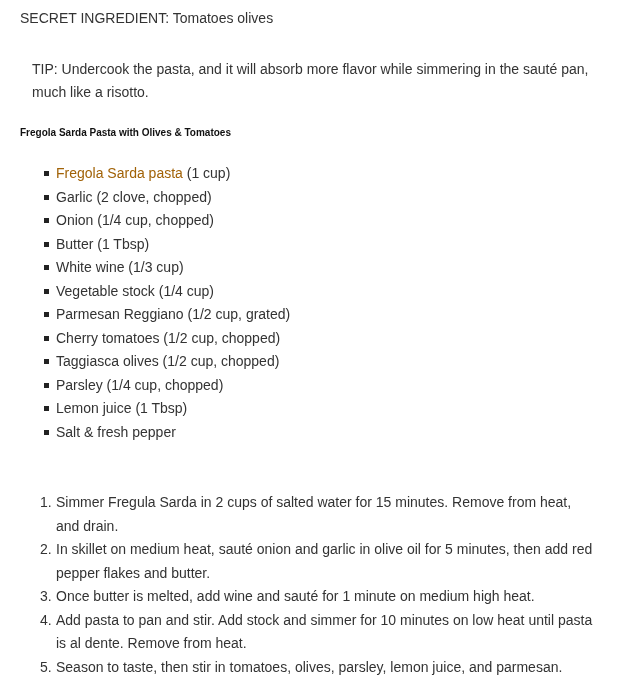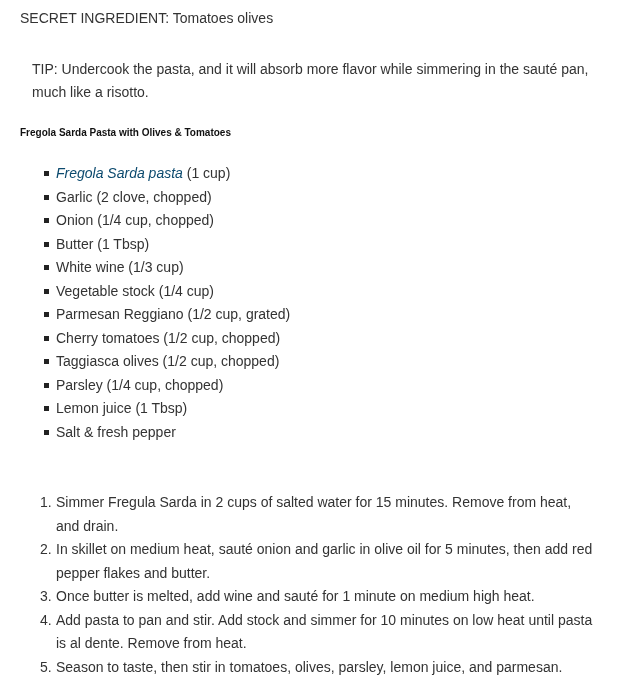--- a/index.html
+++ b/index.html
@@ -5,21 +5,21 @@
   html, body { margin:0; padding:0; background:#ffffff; }
   body { width:640px; height:687px; overflow:hidden; font-family:"Liberation Sans", sans-serif; color:#333333; font-size:14px; }
   .page { position:relative; padding:0 0 0 20px; }
   .secret { position:absolute; top:10px; left:20px; font-size:14px; color:#333; }
   .secret .label { }
   .tip { position:absolute; top:58px; left:20px; width:580px; line-height:23px; font-size:14px; color:#333;margin-left:12px; }
   .title { position:absolute; top:127px; left:20px; font-weight:bold; font-size:10px; color:#111; }
   ul.ingredients { position:absolute; top:162px; left:42px; margin:0; padding:0; list-style:none; }
   ul.ingredients li { height:23.5px; line-height:23.5px; font-size:14px; color:#333; position:relative; padding-left:14px; }
   ul.ingredients li .bullet { position:absolute; left:2px; top:9px; width:5px; height:5px; background:#222; }
-  .link { color:#0c4a6e; text-decoration:none;font-style:italic; }
+  .link { color:#a16207; text-decoration:none; }
   ol.steps { position:absolute; top:491px; left:36px; margin:0; padding:0; list-style:none; width:560px; }
   ol.steps li { position:relative; padding-left:20px; line-height:23.5px; font-size:14px; color:#333; }
   ol.steps li .num { position:absolute; left:4px; top:0; }
 </style>
 </head>
 <body>
 
 <div class="page">
   <div class="secret">
     <span class="label">SECRET INGREDIENT:</span>

